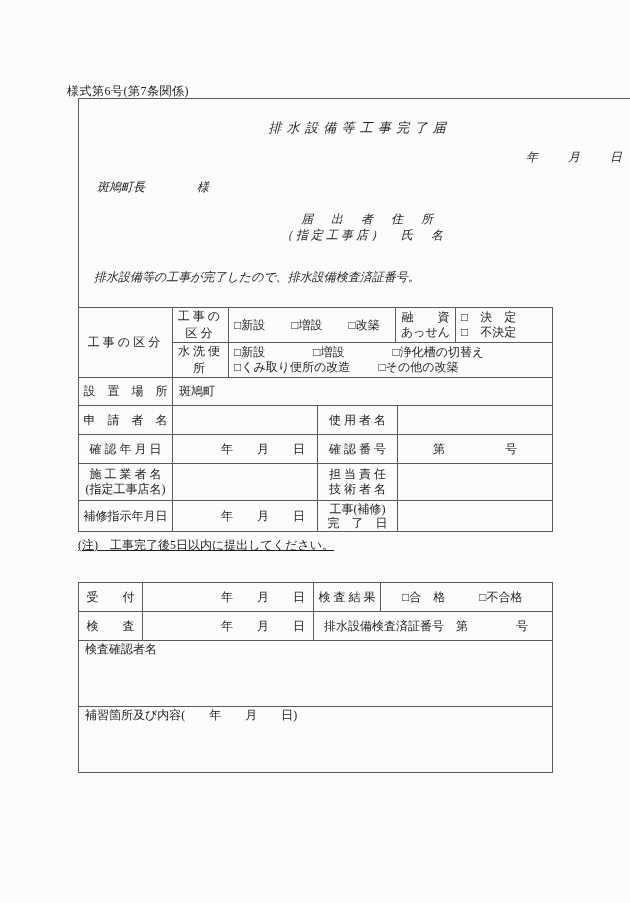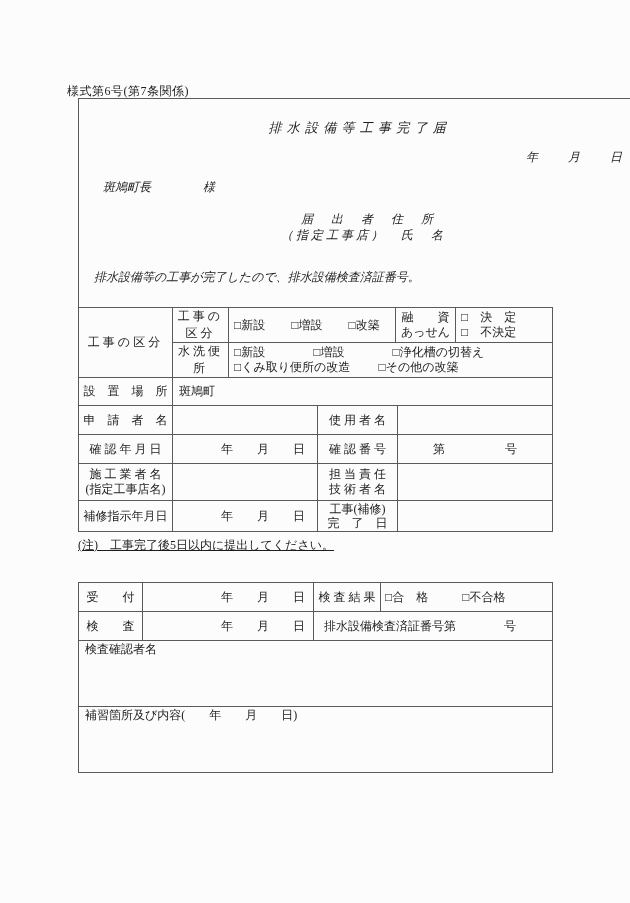--- a/index.html
+++ b/index.html
@@ -8,49 +8,49 @@
     font-family:"Liberation Serif","DejaVu Serif",serif;
     color:#1c1c1c;font-size:12px;
   }
   .page{position:absolute;left:0;top:0;width:630px;height:903px;overflow:hidden;}
   .abs{position:absolute;}
   
   .form-number{left:67px;top:83px;letter-spacing:0.5px;}
   .head-box{left:78px;top:98px;width:559px;height:209px;border:1px solid #5a5a5a;border-bottom:none;box-sizing:border-box;font-style:italic;}
   .title{position:absolute;left:0;right:0;top:20px;text-align:center;font-size:13px;letter-spacing:1px;}
   .head-date{position:absolute;right:12px;top:50px;letter-spacing:2px;}
-  .addressee-row{position:absolute;left:24px;top:80px;}
+  .addressee-row{position:absolute;left:18px;top:80px;}
   .honorific{margin-left:52px;}
   .decl-line1{position:absolute;left:222px;top:112px;letter-spacing:3px;}
   .decl-line2{position:absolute;left:202px;top:128px;letter-spacing:3px;}
   .phone-row{position:absolute;left:0;right:0;top:144px;}
   .phone-label{margin-left:277px;}
   .phone-close{position:absolute;right:18px;top:0;}
   .statement{position:absolute;left:15px;top:170px;}
   
   table{border-collapse:collapse;table-layout:fixed;position:absolute;background:transparent;}
   td{border:1px solid #5a5a5a;font-size:12px;color:#1c1c1c;padding:0;vertical-align:middle;overflow:hidden;}
   .t1{left:78px;top:307px;width:475px;}
   .t2{left:78px;top:582px;width:475px;}
   .c{text-align:center;}
   .left{text-align:left;}
   .right{text-align:right;}
   .top{vertical-align:top;}
-  .pl5{padding-left:5px;}.pl6{padding-left:6px;}.pl8{padding-left:4px;}.pl10{padding-left:10px;}
+  .pl5{padding-left:5px;}.pl6{padding-left:6px;}.pl8{padding-left:21px;}.pl10{padding-left:10px;}
   .pr8{padding-right:8px;}.pr12{padding-right:12px;}
   .pt4{}
   .ls3{letter-spacing:3px;}
   .two{line-height:15px;}
   .two-t{line-height:14px;}
   .optrow{display:flex;align-items:center;}
   .gap26{gap:26px;}
   .gap48{gap:48px;}
   .gap36{gap:28px;}
   .gap34{gap:34px;}
-  .gap12{}
+  .gap12{gap:12px;}
   .note-line{left:78px;top:537px;text-decoration:underline;}
 </style>
 </head>
 <body>
 
 <div class="page">
 
   <div class="abs form-number">様式第6号(第7条関係)</div>
 
   <div class="abs head-box">

